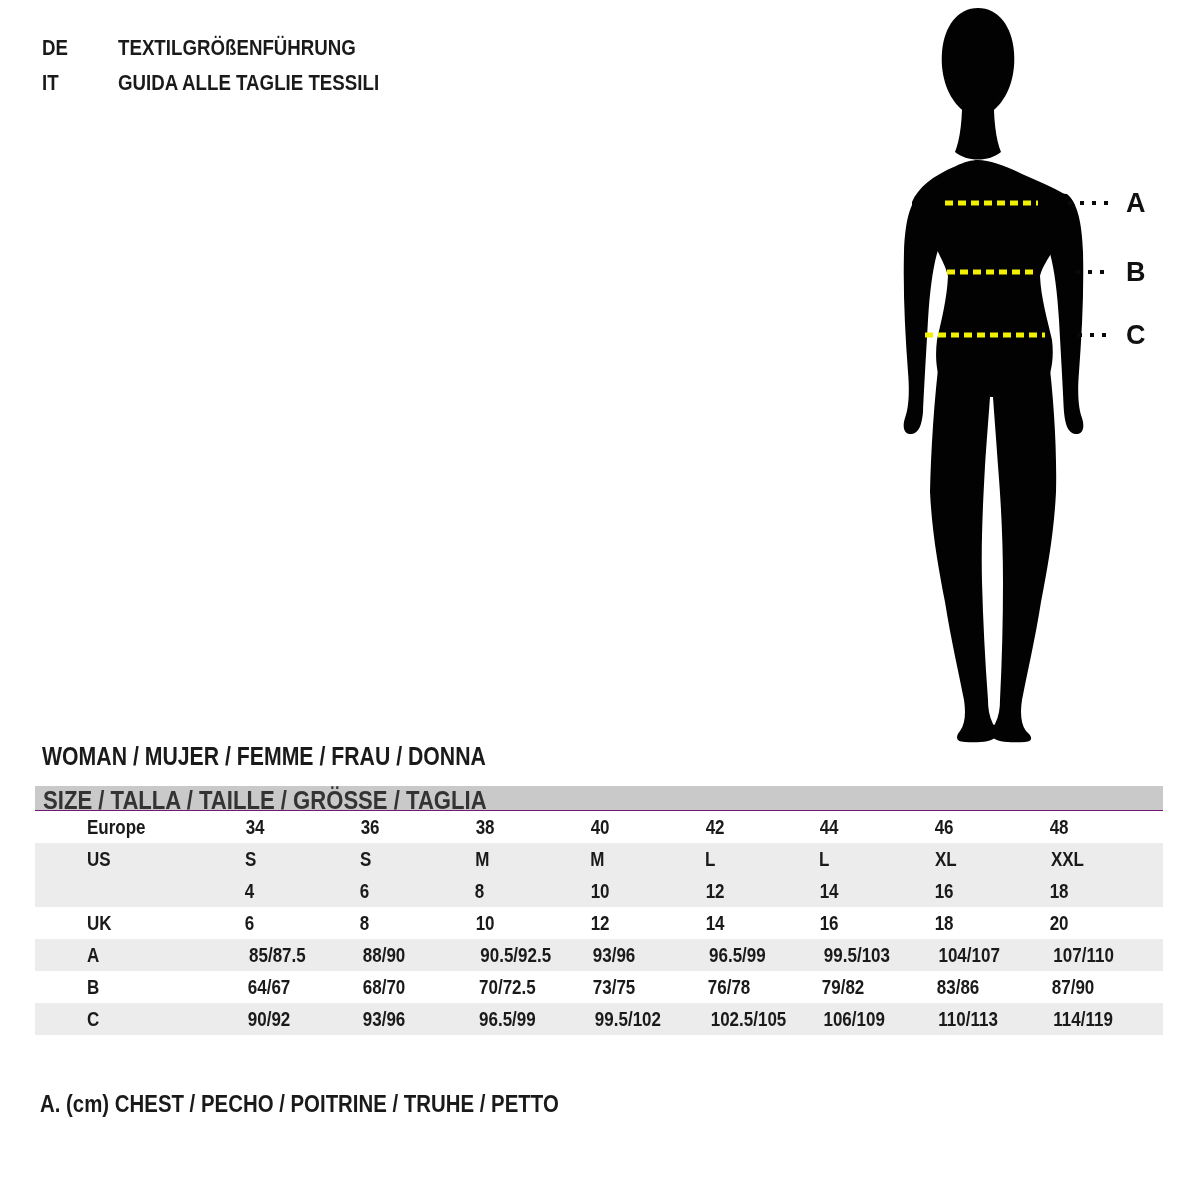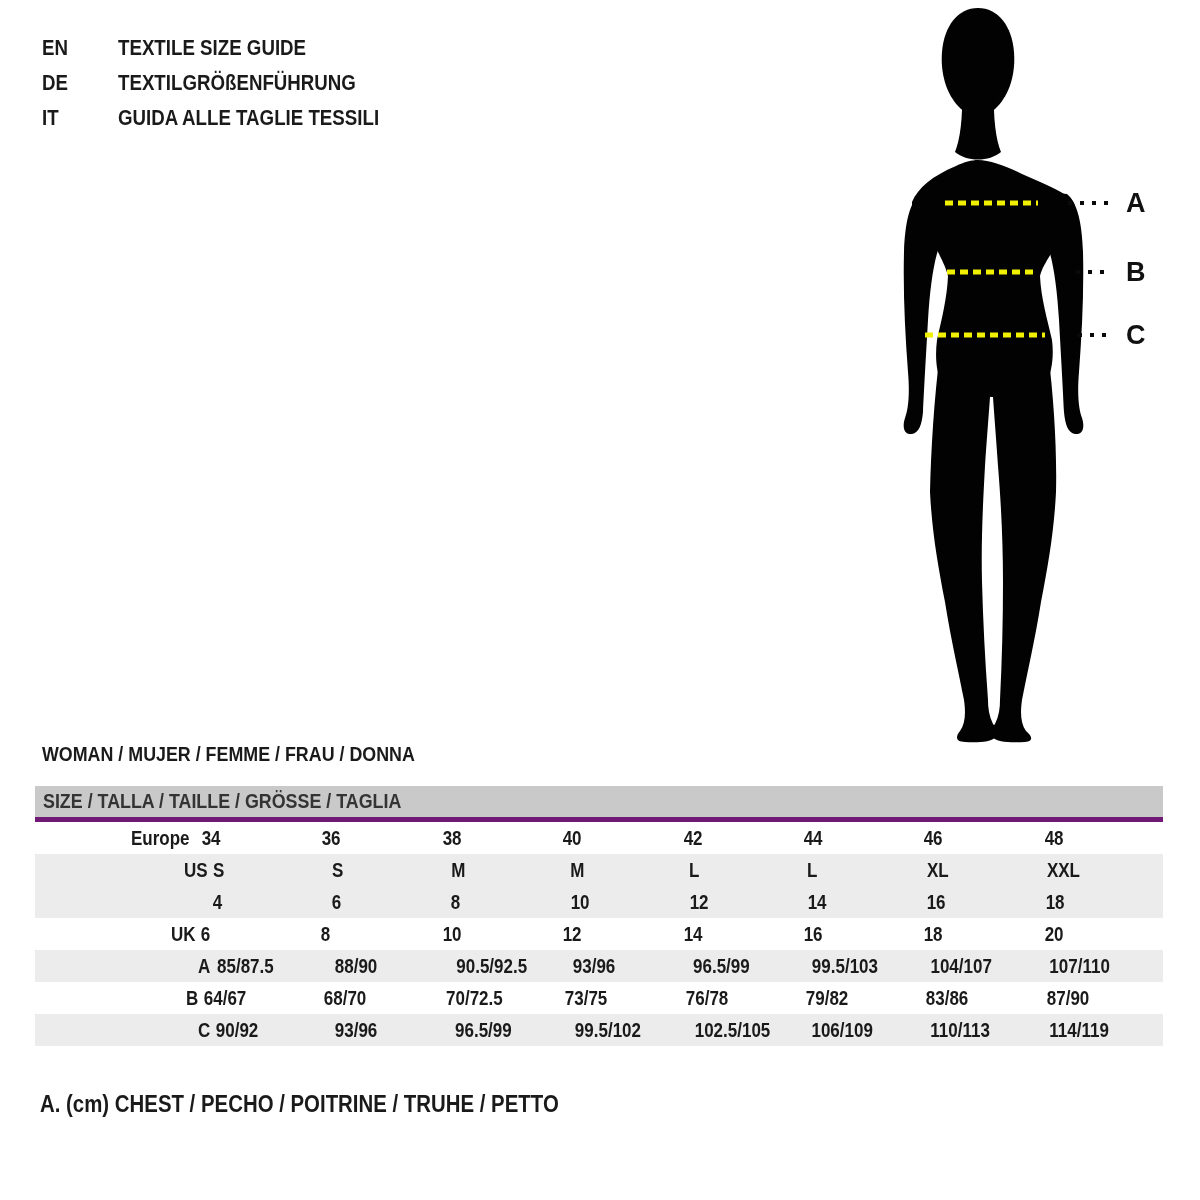--- a/index.html
+++ b/index.html
@@ -28,55 +28,51 @@
     white-space:nowrap;
     font-weight:bold;
   }
 
   
   .lang-block { left:42px; top:30px; }
   .lang-row { display:flex; height:35px; align-items:center; font-size:22px; }
   .lang-code { width:76px; }
 
   
-  .section-heading { left:42px; top:742px; font-size:21px; }
+  .section-heading { left:42px; top:742px; font-size:25px; }
 
   
   .size-table { left:35px; top:786px; width:1128px; }
   .t-header {
-    height:36px; line-height:29px;
+    height:25px; line-height:29px;
     background:#c9c9c9;
-    border-bottom:5px solid #701a75;
+    border-bottom:1px solid #701a75;
     padding-left:8px;
-    font-size:21px; color:#333333;
+    font-size:26px; color:#333333;
   }
   .t-row { display:flex; height:32px; line-height:32px; font-size:20px; }
-  .t-row.shaded { background:#ececec;padding-left:12px; }
-  .t-label { width:165px; padding-left:8px; text-align:right; }
+  .t-row.shaded { background:#ececec; }
+  .t-label { width:165px; padding-left:8px; text-align:left;margin-left:44px; }
   .t-cell { flex:1; text-align:left; }
 
   
   .legend-block { left:40px; top:1088px; }
   .legend-line { height:32px; line-height:32px; font-size:24px; }
 
   
   .figure-wrap { left:860px; top:0px; width:300px; height:760px; }
   .measure-label { font-size:27px; font-weight:bold; color:#111; }
   .measure-label-a { left:1126px; top:188px; }
   .measure-label-b { left:1126px; top:257px; }
   .measure-label-c { left:1126px; top:320px; }
 </style>
 </head>
 <body>
 
 <div class="abs lang-block">
-  <div class="lang-row">
-    <span class="lang-code"><span class="cond">EN</span></span>
-    <span class="cond">TEXTILE SIZE GUIDE</span>
-  </div>
   <div class="lang-row">
     <span class="lang-code"><span class="cond">DE</span></span>
     <span class="cond">TEXTILGRÖßENFÜHRUNG</span>
   </div>
   <div class="lang-row">
     <span class="lang-code"><span class="cond">IT</span></span>
     <span class="cond">GUIDA ALLE TAGLIE TESSILI</span>
   </div>
 </div>
 

